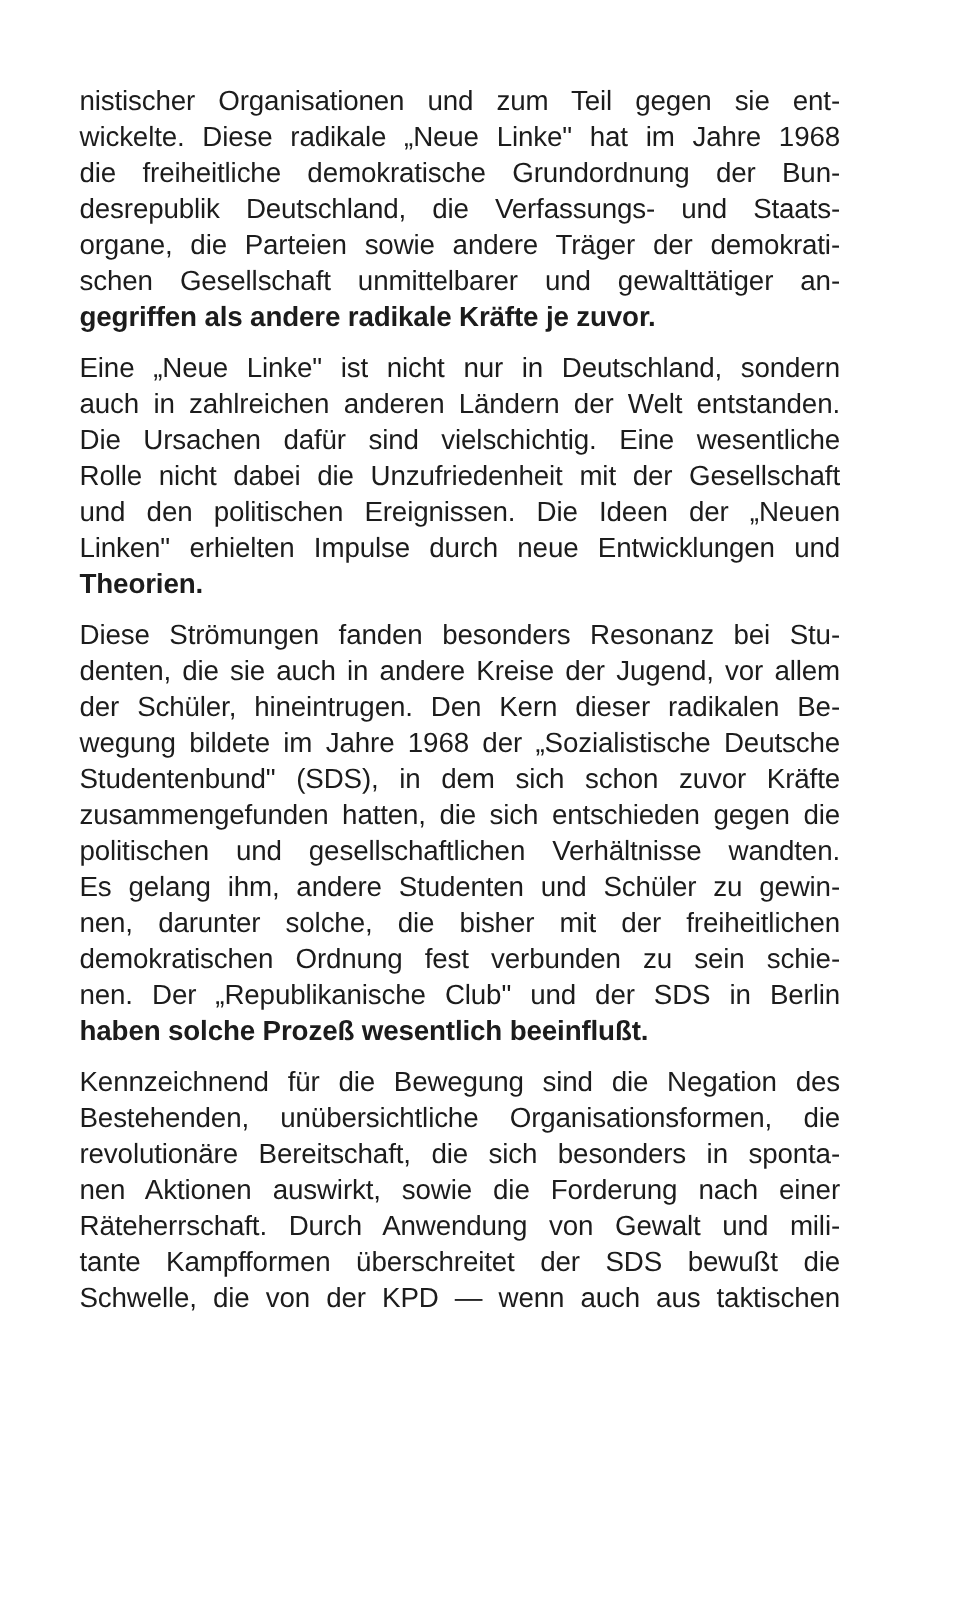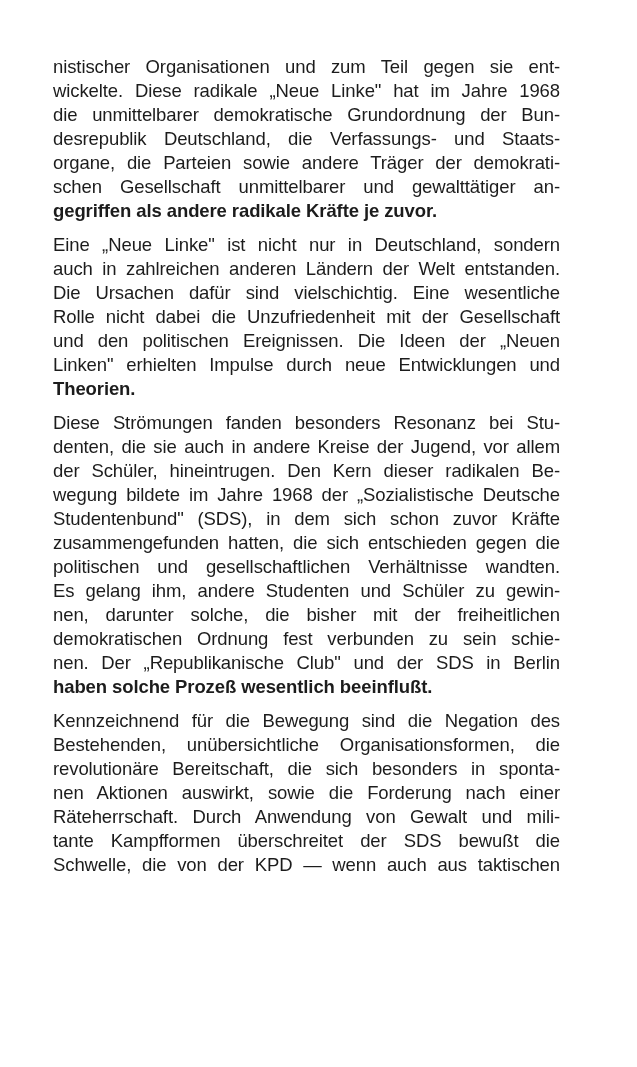--- a/index.html
+++ b/index.html
@@ -41,21 +41,21 @@
   }
 </style>
 </head>
 <body>
 
 <div class="page">
 
   <div class="para">
     <div class="line">nistischer Organisationen und zum Teil gegen sie ent-</div>
     <div class="line">wickelte. Diese radikale „Neue Linke" hat im Jahre 1968</div>
-    <div class="line">die unmittelbarer demokratische Grundordnung der Bun-</div>
+    <div class="line">die freiheitliche demokratische Grundordnung der Bun-</div>
     <div class="line">desrepublik Deutschland, die Verfassungs- und Staats-</div>
     <div class="line">organe, die Parteien sowie andere Träger der demokrati-</div>
     <div class="line">schen Gesellschaft unmittelbarer und gewalttätiger an-</div>
     <div class="line last">gegriffen als andere radikale Kräfte je zuvor.</div>
   </div>
 
   <div class="para">
     <div class="line">Eine „Neue Linke" ist nicht nur in Deutschland, sondern</div>
     <div class="line">auch in zahlreichen anderen Ländern der Welt entstanden.</div>
     <div class="line">Die Ursachen dafür sind vielschichtig. Eine wesentliche</div>

